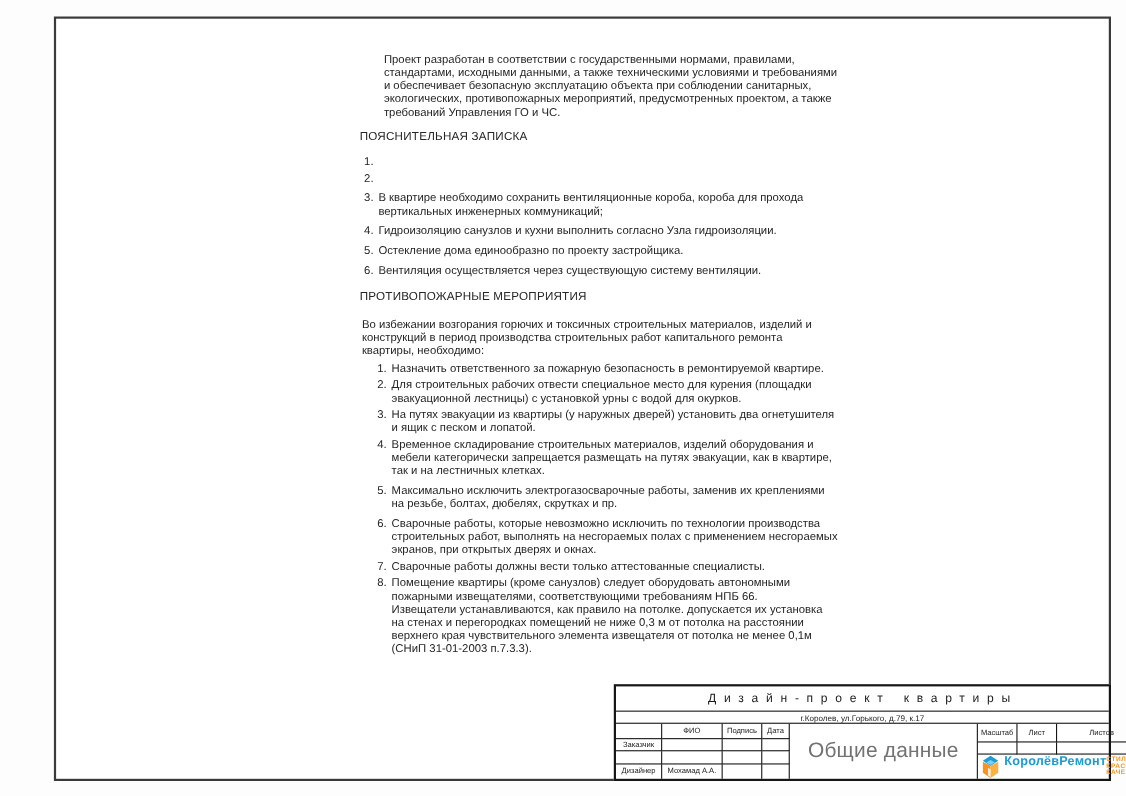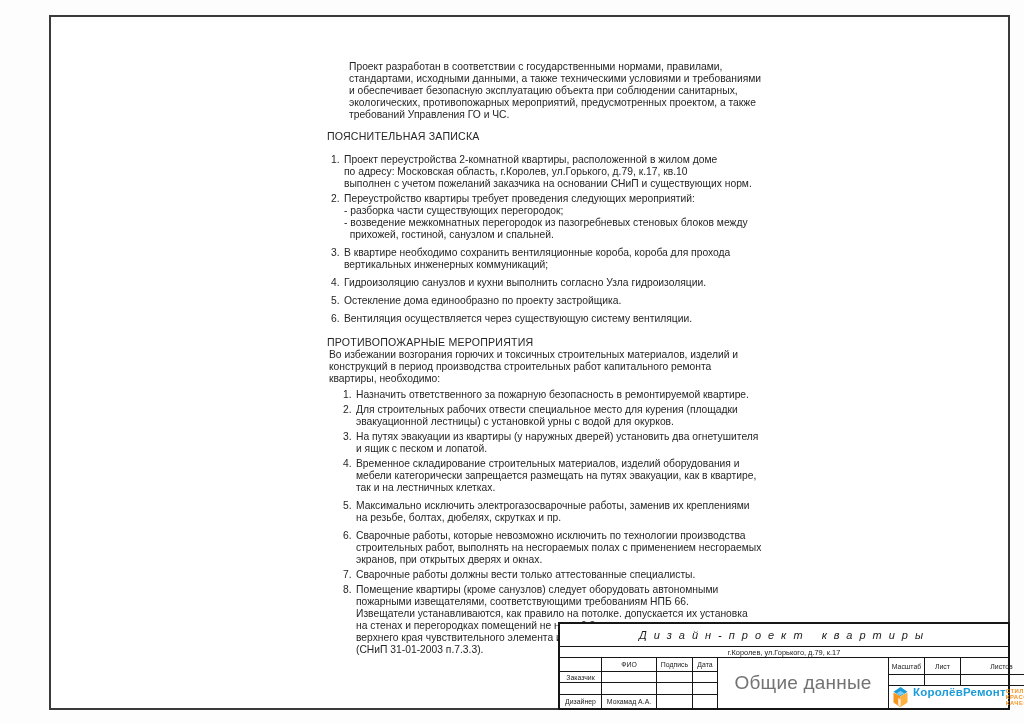--- a/index.html
+++ b/index.html
@@ -7,48 +7,47 @@
     width:1024px;height:724px;position:relative;background:#fdfdfd;
     font-family:"Liberation Sans", sans-serif;color:#232323;
     -webkit-font-smoothing:antialiased;overflow:hidden;
   }
   .frame{
     position:absolute;left:49px;top:15px;width:961px;height:695px;
     box-sizing:border-box;border:2px solid #3a3a3a;background:#ffffff;
   }
   
   .content{
-    position:absolute;left:327px;top:61px;width:470px;
+    position:absolute;left:327px;top:49px;width:470px;
     font-size:10.3px;line-height:12px;color:#262626;
   }
   .intro{margin-left:22px;white-space:pre-line;}
   .sec-title{width:330px;text-align:left;margin-top:9px;font-size:10.6px;letter-spacing:.2px;}
   .sec-title.second{margin-top:11px;}
   ol.plist{list-style:none;margin:0;padding:0;}
   ol.plist.first{margin-top:12px;padding-left:4px;}
   ol.plist.second{margin-top:4px;padding-left:16px;}
   .item{display:flex;margin-top:0;}
   .item + .item{margin-top:3px;}
   .item.gap{margin-top:6px;}
   .item .num{flex:none;width:13px;}
   .item .txt{white-space:pre-line;}
-  .lead{margin-left:2px;margin-top:1px;white-space:pre-line;}
+  .lead{margin-left:2px;margin-top:14px;white-space:pre-line;}
   
   .tb{
     position:absolute;left:558px;top:622px;width:452px;height:88px;
     box-sizing:border-box;border:2px solid #161616;background:#fff;
     color:#1b1b1b;
   }
   .tb *{box-sizing:border-box;}
   .tb-title{
     height:23px;border-bottom:1.6px solid #161616;
     display:flex;align-items:center;justify-content:center;
     font-size:11px;letter-spacing:7px;word-spacing:2px;white-space:nowrap;
     padding-left:1px; 
-    font-style:italic;
   }
   .tb-addr{
     height:11px;border-bottom:1.6px solid #161616;
     display:flex;align-items:center;justify-content:center;
     font-size:7.4px;
   }
   .tb-body{display:flex;height:50px;}
   .tb-left{
     width:158px;flex:none;display:grid;
     grid-template-columns:42px 55px 36px 25px;
@@ -93,30 +92,23 @@
 стандартами, исходными данными, а также техническими условиями и требованиями
 и обеспечивает безопасную эксплуатацию объекта при соблюдении санитарных,
 экологических, противопожарных мероприятий, предусмотренных проектом, а также
 требований Управления ГО и ЧС.</div>
 
   <div class="sec-title">ПОЯСНИТЕЛЬНАЯ ЗАПИСКА</div>
 
   <ol class="plist first">
     <li class="item">
       <span class="num">1.</span>
-      <span class="txt">Проект переустройства 2-комнатной квартиры, расположенной в жилом доме
-по адресу: Московская область, г.Королев, ул.Горького, д.79, к.17, кв.10
-выполнен с учетом пожеланий заказчика на основании СНиП и существующих норм.</span>
     </li>
     <li class="item">
       <span class="num">2.</span>
-      <span class="txt">Переустройство квартиры требует проведения следующих мероприятий:
-- разборка части существующих перегородок;
-- возведение межкомнатных перегородок из пазогребневых стеновых блоков между
-&nbsp;&nbsp;прихожей, гостиной, санузлом и спальней.</span>
     </li>
     <li class="item gap">
       <span class="num">3.</span>
       <span class="txt">В квартире необходимо сохранить вентиляционные короба, короба для прохода
 вертикальных инженерных коммуникаций;</span>
     </li>
     <li class="item gap">
       <span class="num">4.</span>
       <span class="txt">Гидроизоляцию санузлов и кухни выполнить согласно Узла гидроизоляции.</span>
     </li>

